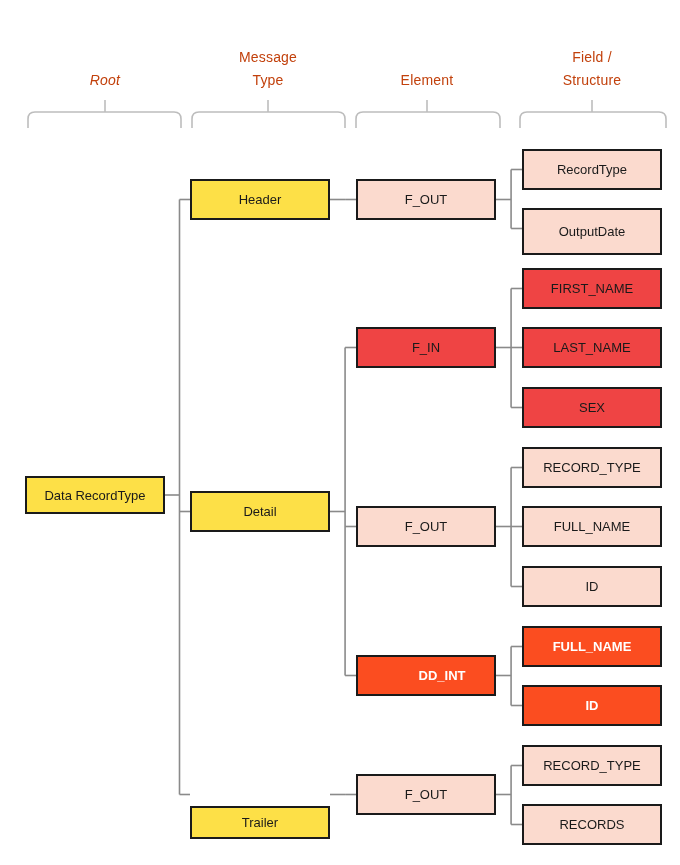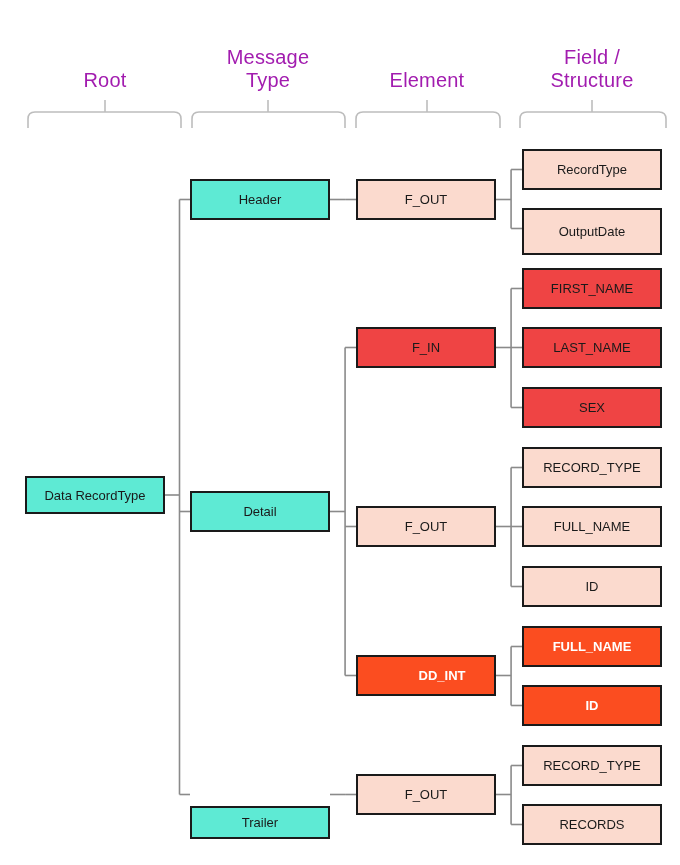--- a/index.html
+++ b/index.html
@@ -14,22 +14,22 @@
   #canvas {
     position: relative;
     width: 680px;
     height: 865px;
     background: #ffffff;
     overflow: hidden;
   }
   
   .col-header {
     position: absolute;
-    color: #a21caf;
-    font-size: 20px;
+    color: #c2410c;
+    font-size: 14px;
     line-height: 23px;
     text-align: center;
     letter-spacing: 0.2px;
     white-space: pre-line;
   }
   
   #links {
     position: absolute;
     left: 0;
     top: 0;
@@ -43,32 +43,32 @@
     border: 2.5px solid #1a1a1a;
     display: flex;
     align-items: center;
     justify-content: center;
     font-size: 13px;
     color: #1a1a1a;
     background: #ffffff;
     text-align: center;
     padding: 0 4px;
   }
-  .node.plain  { background: #5eead4; color: #1a1a1a; font-weight: 400; }
+  .node.plain  { background: #fde047; color: #1a1a1a; font-weight: 400; }
   .node.pink   { background: #fbdace; color: #1a1a1a; font-weight: 400; }
   .node.cyan   { background: #ef4444; color: #1a1a1a; font-weight: 400; }
   .node.orange { background: #fb4d20; color: #ffffff; font-weight: 700; }
 </style>
 </head>
 <body>
 
 <div id="canvas">
 
   <div id="col-headers">
-      <div class="col-header" style="left: 5px; width: 200px; top: 69px;">Root</div>
+      <div class="col-header" style="left: 5px; width: 200px; top: 69px; font-style: italic;">Root</div>
       <div class="col-header" style="left: 168px; width: 200px; top: 46px;">Message
 Type</div>
       <div class="col-header" style="left: 327px; width: 200px; top: 69px;">Element</div>
       <div class="col-header" style="left: 492px; width: 200px; top: 46px;">Field /
 Structure</div>
     </div>
 
   <svg id="links" viewBox="0 0 680 865" xmlns="http://www.w3.org/2000/svg">
       <path d="M 28 128 L 28 119 Q 28 112 35 112 L 174 112 Q 181 112 181 119 L 181 128 M 105 112 L 105 100" fill="none" stroke="#bdbdbd" stroke-width="1.6"></path>
       <path d="M 192 128 L 192 119 Q 192 112 199 112 L 338 112 Q 345 112 345 119 L 345 128 M 268 112 L 268 100" fill="none" stroke="#bdbdbd" stroke-width="1.6"></path>

